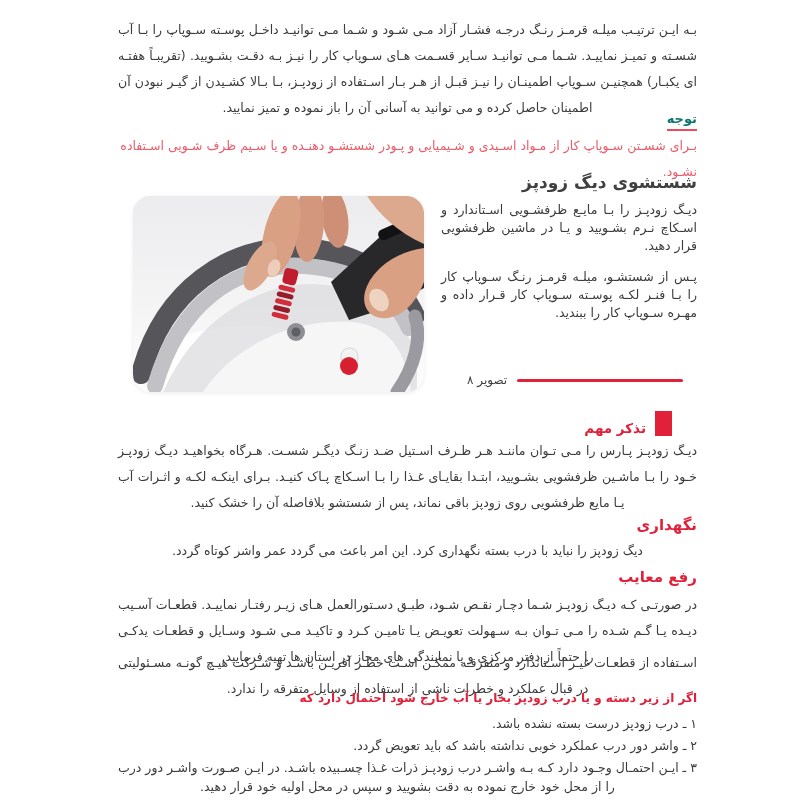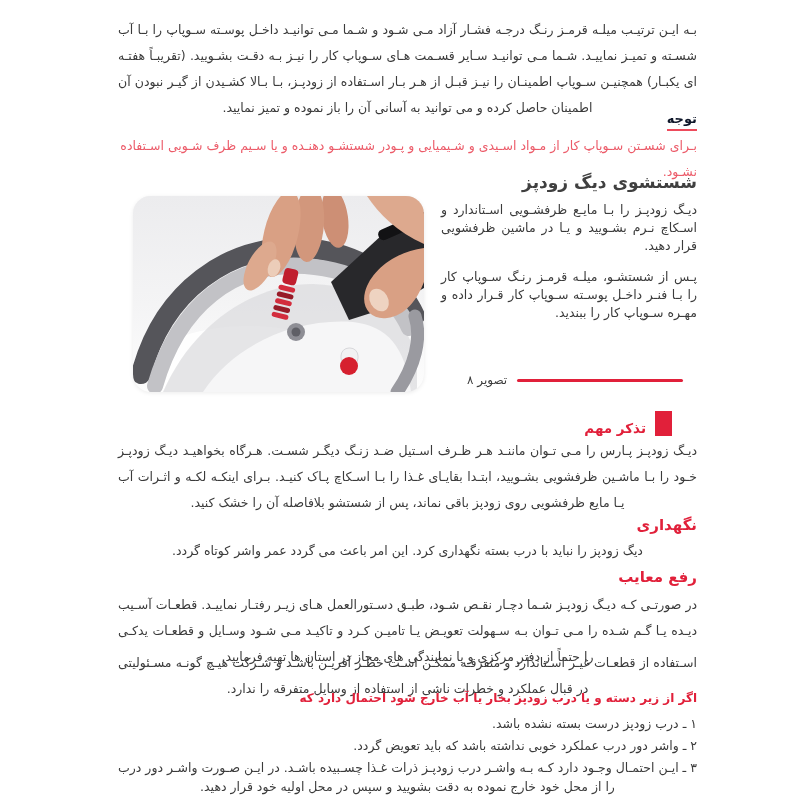--- a/index.html
+++ b/index.html
@@ -11,21 +11,21 @@
   }
   .abs{position:absolute;}
   .fullw{right:103px;width:579px;}
   .body-text{font-size:12.5px;line-height:26px;}
   .just-center{text-align:justify;text-align-last:center;}
   .just-right{text-align:justify;text-align-last:right;}
   .center{text-align:center;}
   .rightal{text-align:right;}
 
   .notice-title{
-    font-size:13px;font-weight:bold;color:#0f172a;
+    font-size:13px;font-weight:bold;color:#0f766e;
     border-bottom:2px solid #ed4b5c;padding-bottom:3px;display:inline-block;
   }
   .notice-body{color:#ec5b69;}
 
   .sec-title{font-size:17px;font-weight:bold;color:#404040;}
   .sec-title-sm{font-size:15px;font-weight:bold;color:#e1203a;}
 
   .photo{
     left:133px;top:196px;width:291px;height:196px;border-radius:18px;overflow:hidden;
     background:#f1f1f2;box-shadow:0 1px 4px rgba(0,0,0,0.08);
@@ -110,21 +110,21 @@
       <circle cx="163" cy="136" r="9" fill="#8e8e95"></circle>
       <circle cx="163" cy="136" r="4.5" fill="#5f5f66"></circle>
 
       <rect x="208" y="152" width="17" height="18" rx="8" fill="#f2f2f3" stroke="#d8d8db"></rect>
       <circle cx="216" cy="170" r="9" fill="#d6202f"></circle>
     </svg>
   </div>
 
   <div class="abs side-col">
     <div class="just-right">دیـگ زودپـز را بـا مایـع ظرفشـویی اسـتاندارد و اسـکاچ نـرم بشـویید و یـا در ماشین ظرفشویی قرار دهید.</div>
-    <div class="just-right para2">پـس از شستشـو، میلـه قرمـز رنـگ سـوپاپ کار را بـا فنـر داخـل پوسـته سـوپاپ کار قـرار داده و مهـره سـوپاپ کار را ببندید.</div>
+    <div class="just-right para2">پـس از شستشـو، میلـه قرمـز رنـگ سـوپاپ کار را بـا فنـر لکـه پوسـته سـوپاپ کار قـرار داده و مهـره سـوپاپ کار را ببندید.</div>
   </div>
 
   <div class="abs caption-row">
     <div class="caption-rule"></div>
     <div class="caption-text">تصویر ۸</div>
   </div>
 
   <div class="abs note-header">
     <div class="note-square"></div>
     <div class="note-label">تذکر مهم</div>

